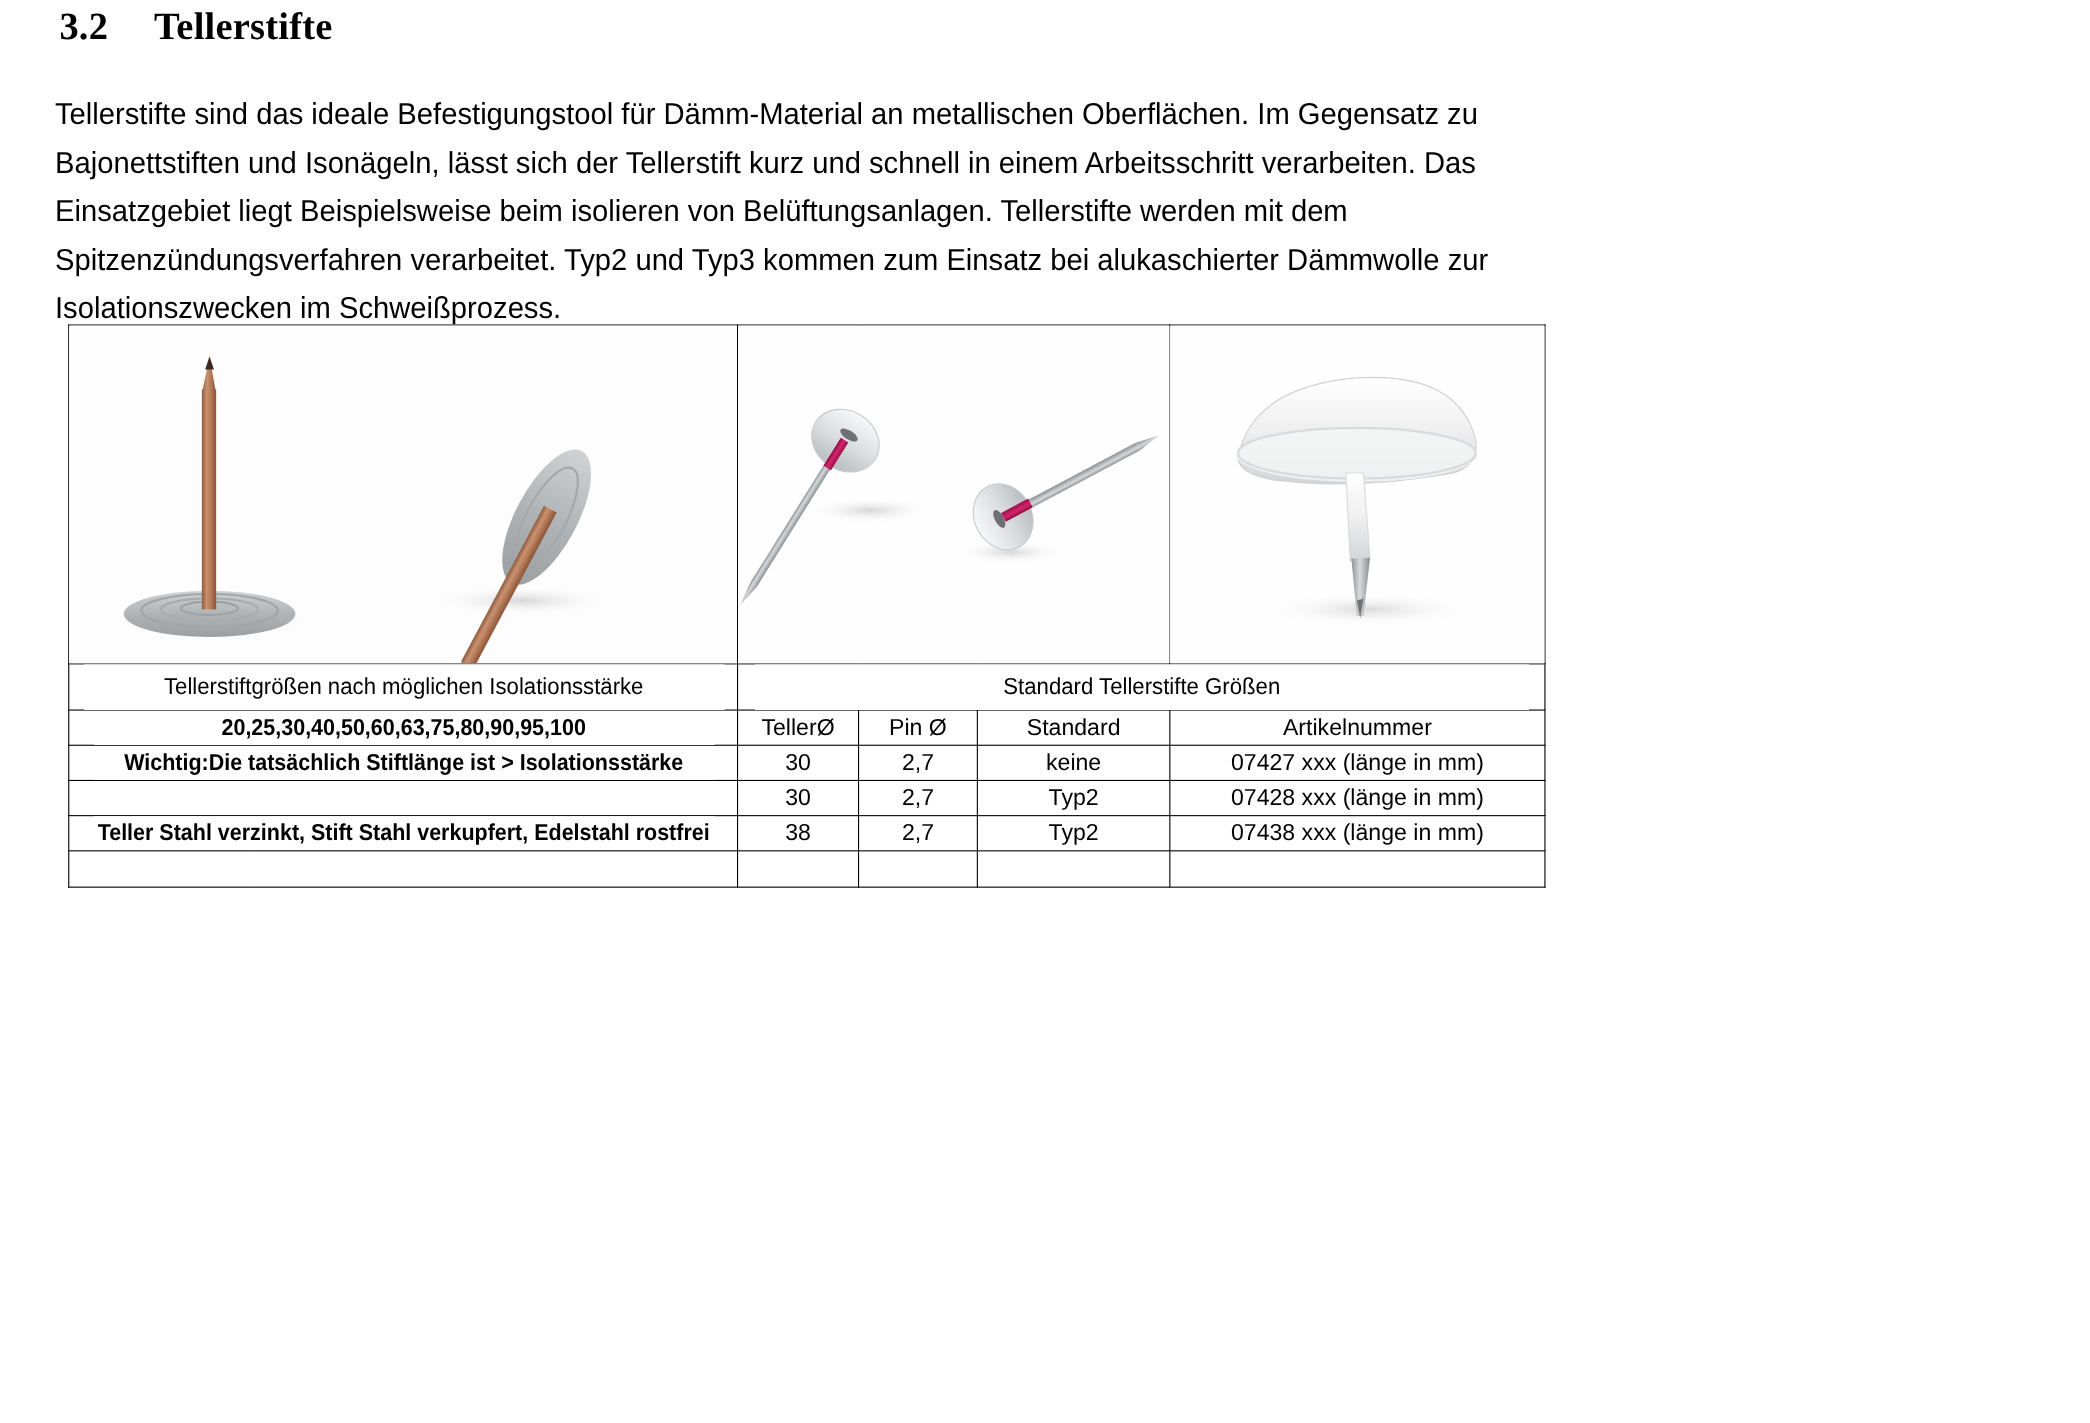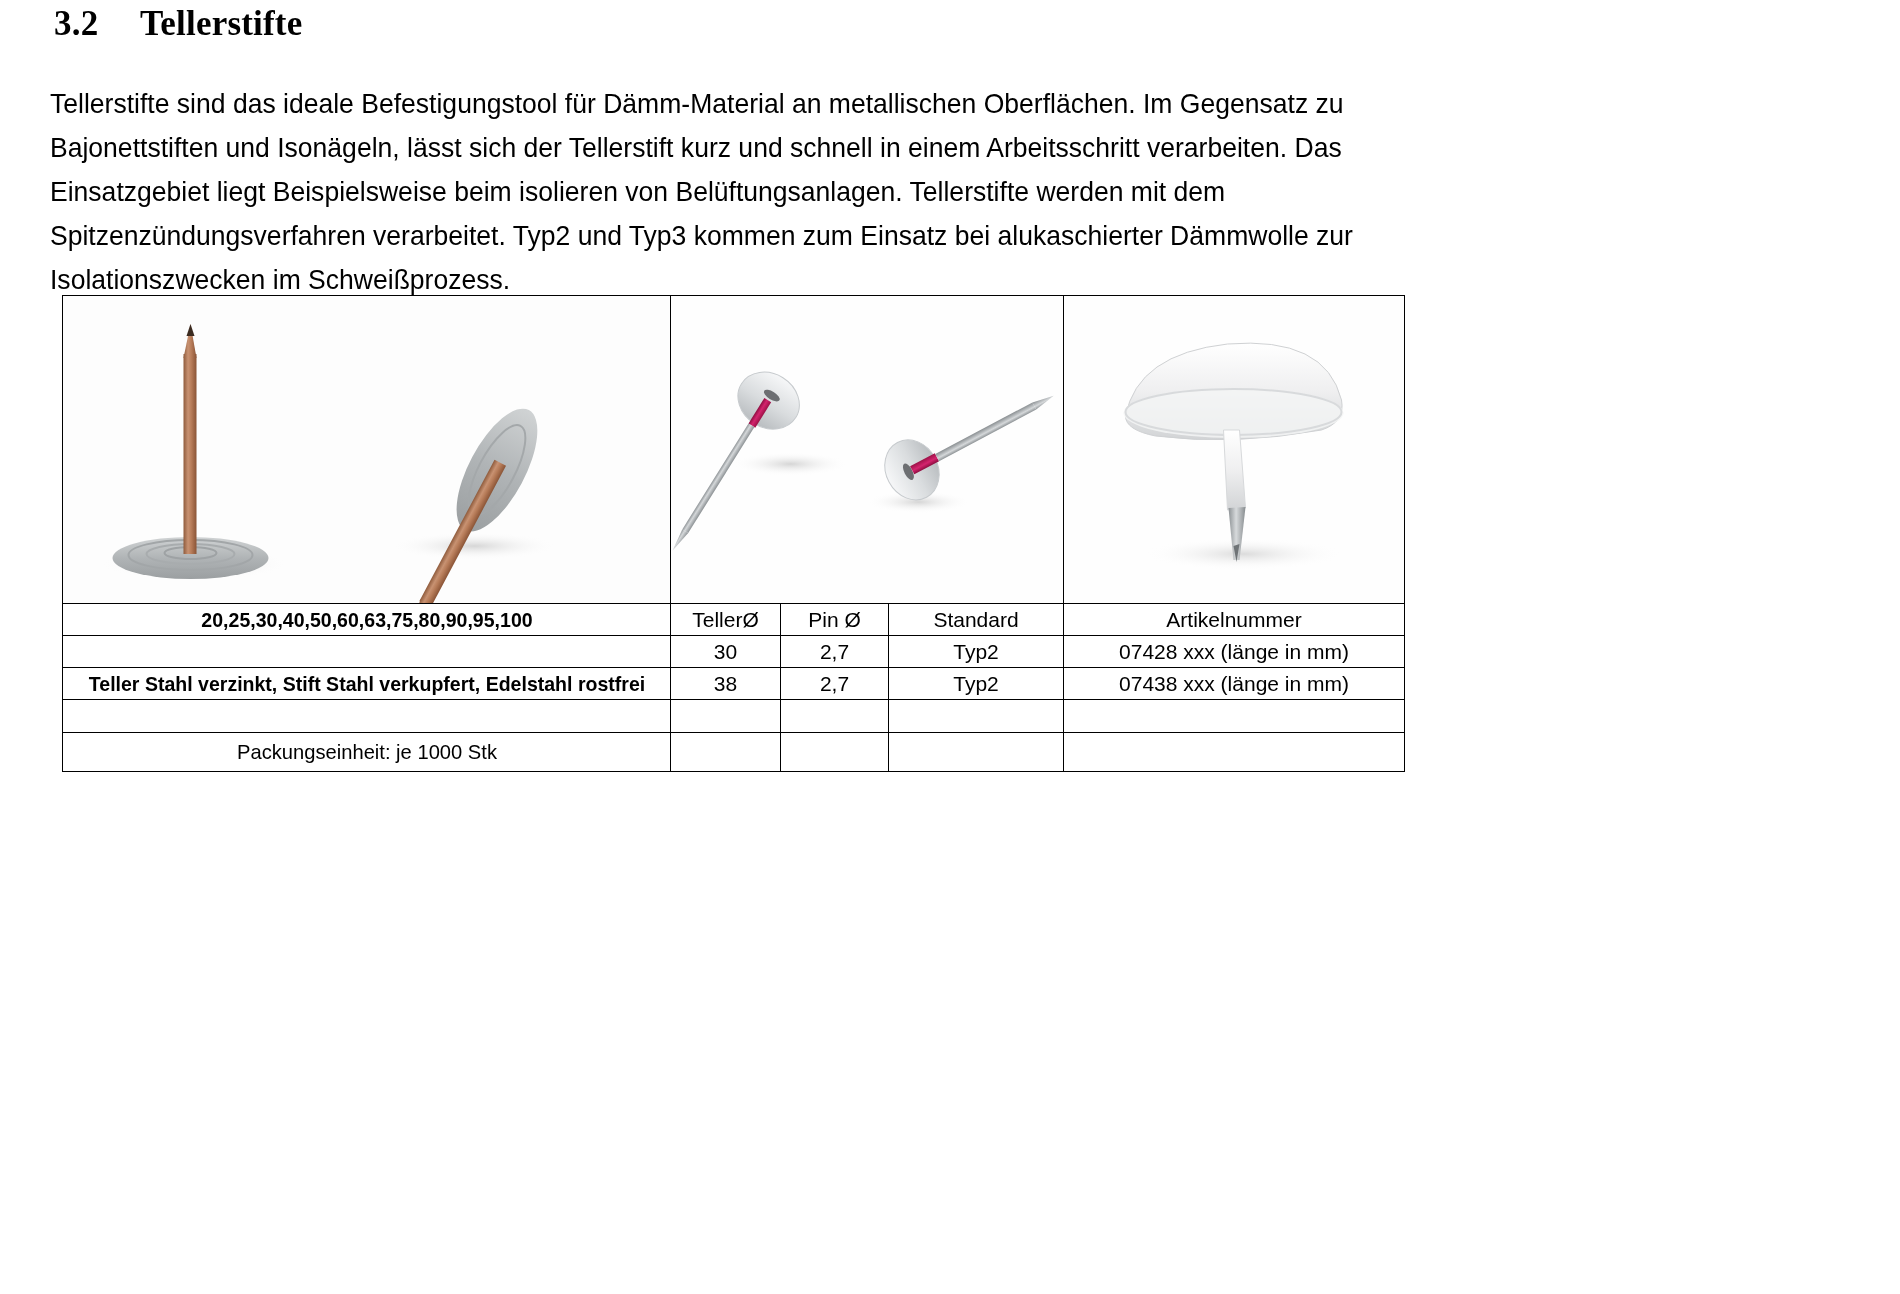--- a/index.html
+++ b/index.html
@@ -274,29 +274,40 @@
             <path d="M160 134 L176 134 L182 212 L164 214 Z" fill="url(#pl2)" stroke="#d7d9db" stroke-width="1"></path>
 
             <polygon points="165,212 182,211 176,264 170,264" fill="url(#st2)"></polygon>
             <polygon points="170,250 176,248 173,266" fill="#6f7477"></polygon>
           </svg>
         </div>
       </td>
     </tr>
 
 
+    <tr>
+      <td class="sub-cell" colspan="2">Tellerstiftgrößen nach möglichen Isolationsstärke</td>
+      <td class="sub-cell" colspan="4">Standard Tellerstifte Größen</td>
+    </tr>
 
     <tr>
       <td class="bold-small" colspan="2">20,25,30,40,50,60,63,75,80,90,95,100</td>
       <td class="cellnum">TellerØ</td>
       <td class="cellnum">Pin Ø</td>
       <td class="cellnum">Standard</td>
       <td class="art">Artikelnummer</td>
     </tr>
 
+    <tr>
+      <td class="bold-small" colspan="2">Wichtig:Die tatsächlich Stiftlänge ist &gt; Isolationsstärke</td>
+      <td class="cellnum">30</td>
+      <td class="cellnum">2,7</td>
+      <td class="cellnum">keine</td>
+      <td class="art">07427 xxx (länge in mm)</td>
+    </tr>
 
     <tr>
       <td class="bold-small" colspan="2"></td>
       <td class="cellnum">30</td>
       <td class="cellnum">2,7</td>
       <td class="cellnum">Typ2</td>
       <td class="art">07428 xxx (länge in mm)</td>
     </tr>
 
 
@@ -309,24 +320,17 @@
     </tr>
 
     <tr class="blank-row">
       <td colspan="2"></td>
       <td></td>
       <td></td>
       <td></td>
       <td></td>
     </tr>
 
-    <tr>
-      <td class="pack-cell" colspan="2">Packungseinheit: je 1000 Stk</td>
-      <td></td>
-      <td></td>
-      <td></td>
-      <td></td>
-    </tr>
 
   </tbody>
     </table>
 
 </div>
 
 </body></html>

